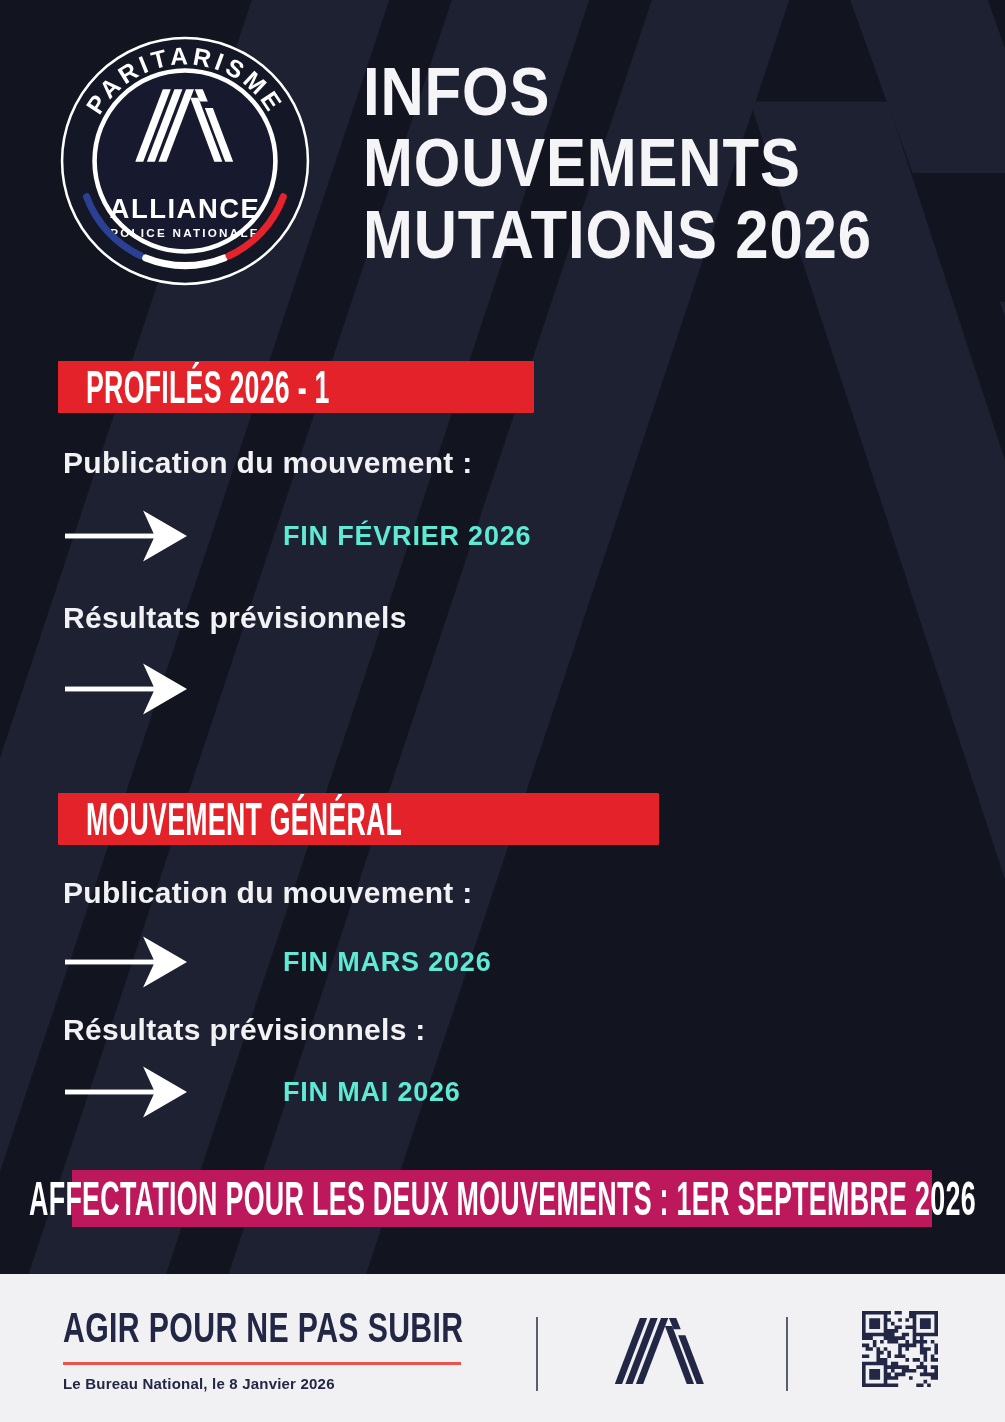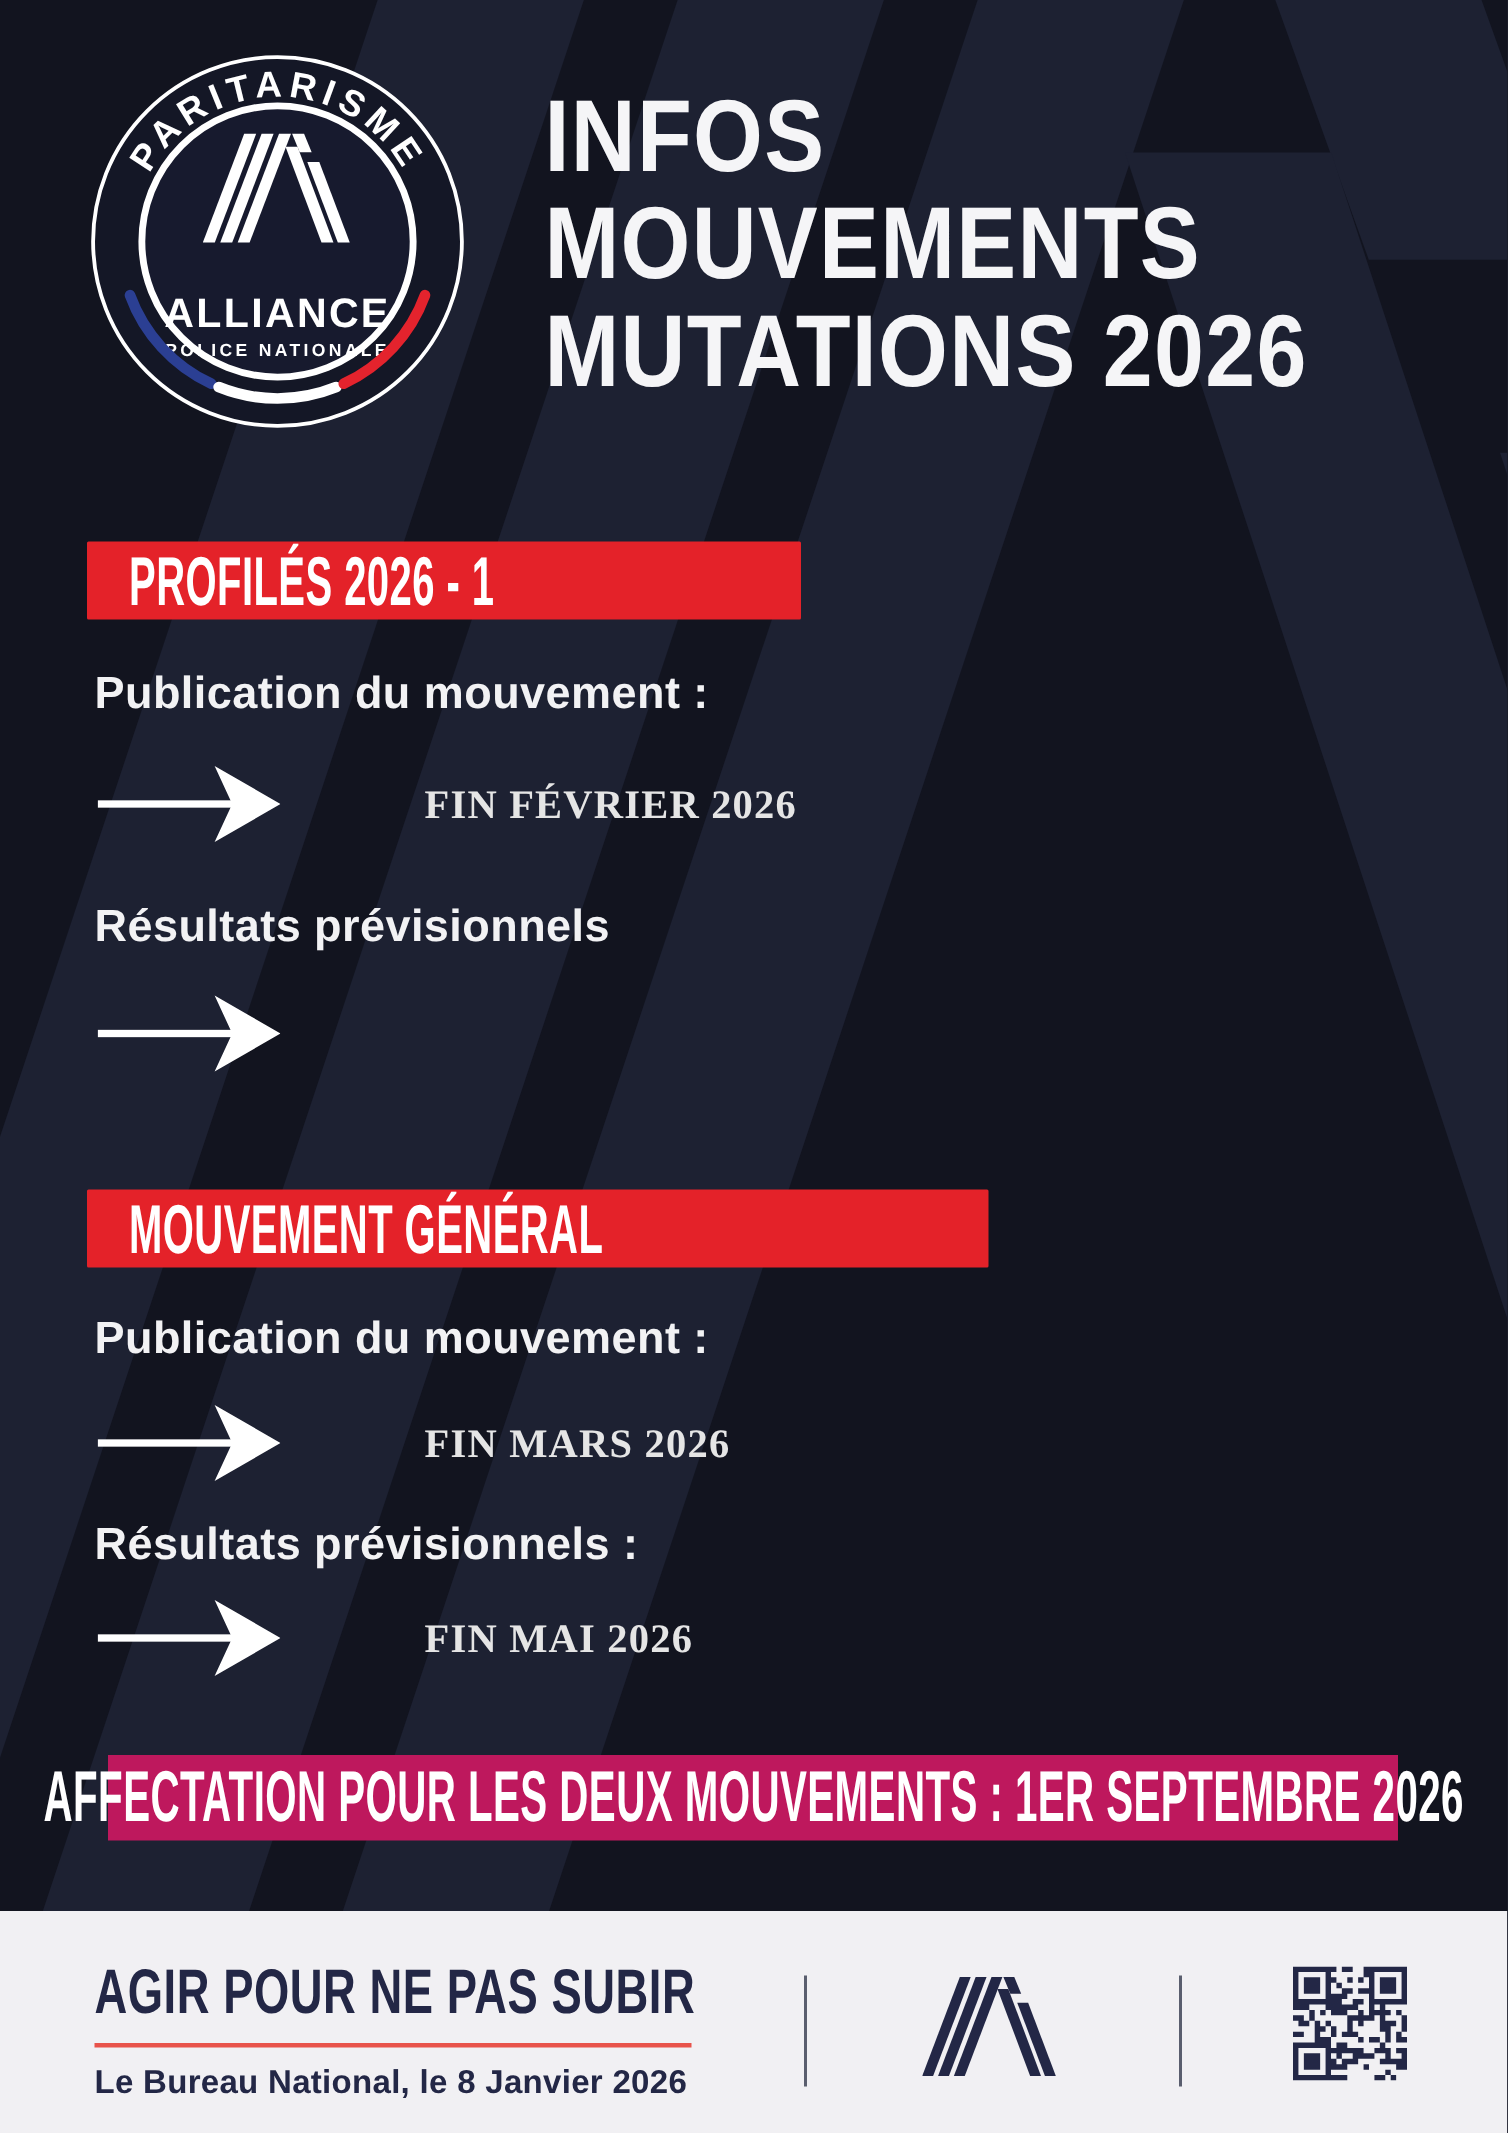--- a/index.html
+++ b/index.html
@@ -18,33 +18,33 @@
   .badge{position:absolute;left:58px;height:52px;background:#e42229;color:#fff;
     display:flex;align-items:center;padding:0 28px;border-radius:1px;}
   .badge .cond{font-size:46px;font-weight:700;letter-spacing:.5px;white-space:nowrap;
     transform:scaleX(.58);transform-origin:0 50%;}
   .badge-1{top:361px;}
   .badge-2{top:793px;}
   
   .flabel{position:absolute;left:63px;color:#f2f2f4;font-size:30px;font-weight:700;
     letter-spacing:.3px;white-space:nowrap;}
   .arrow{position:absolute;left:65px;width:122px;height:56px;color:#fff;}
-  .dval{position:absolute;left:283px;color:#e5e5e5;font-size:27px;font-weight:700;
-    letter-spacing:.8px;white-space:nowrap;font-family:Liberation Serif, serif;}
+  .dval{position:absolute;left:283px;color:#5eead4;font-size:27px;font-weight:700;
+    letter-spacing:.8px;white-space:nowrap;}
   
   .banner{position:absolute;left:72px;top:1170px;width:860px;height:57px;background:#be185d;
     display:flex;align-items:center;justify-content:center;}
   .banner .cond{color:#fff;font-size:48px;font-weight:700;white-space:nowrap;
     transform:scaleX(.56);transform-origin:50% 50%;letter-spacing:.5px;}
   
   .footer{position:absolute;left:0;bottom:0;width:1005px;height:148px;background:#f1f0f3;}
   .slogan{position:absolute;left:63px;top:30px;color:#232746;font-size:42px;font-weight:800;
     white-space:nowrap;transform:scaleX(.72);transform-origin:0 50%;letter-spacing:.5px;}
   .slogan-line{position:absolute;left:63px;top:88px;width:398px;height:3px;background:#e8534b;}
-  .footer-date{position:absolute;left:63px;top:101px;color:#232746;font-size:22px;
+  .footer-date{position:absolute;left:63px;top:101px;color:#232746;font-size:15px;
     font-weight:700;letter-spacing:.2px;}
   .fdivider{position:absolute;top:43px;width:2px;height:74px;background:#5a5e6e;}
   .fdiv-1{left:536px;}
   .fdiv-2{left:786px;}
   .footer-a{position:absolute;left:614px;top:44px;width:94px;height:66px;color:#232746;}
   .qr{position:absolute;left:862px;top:37px;width:76px;height:76px;}
 </style>
 </head>
 <body>
 

